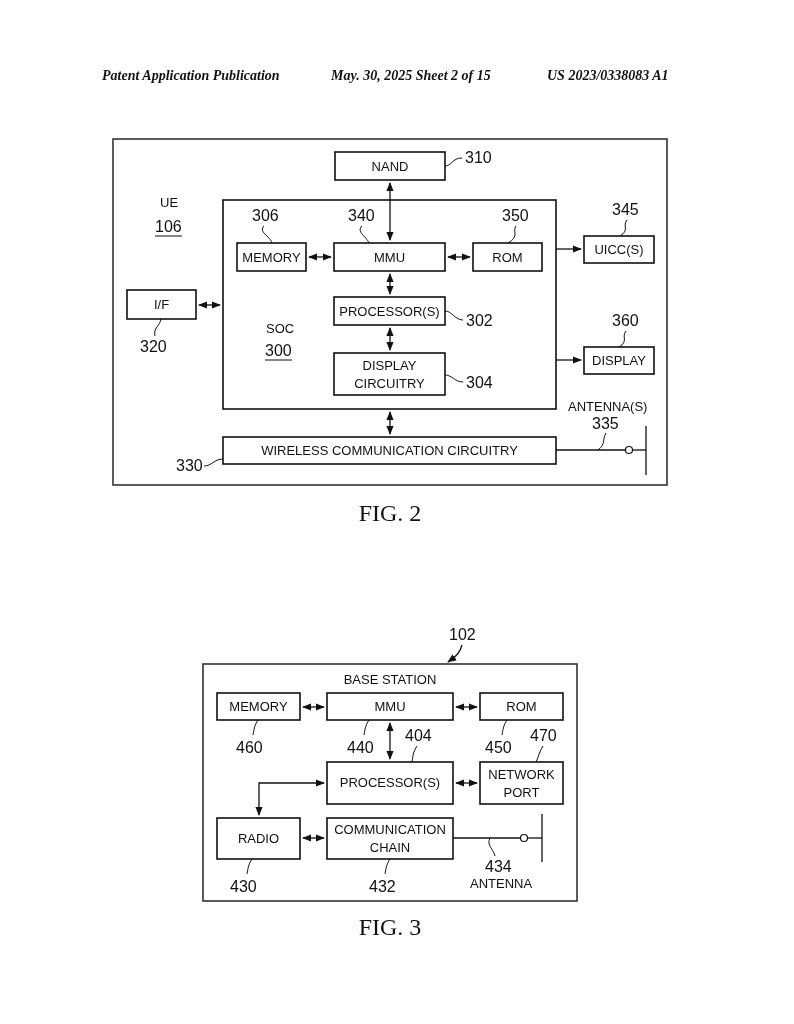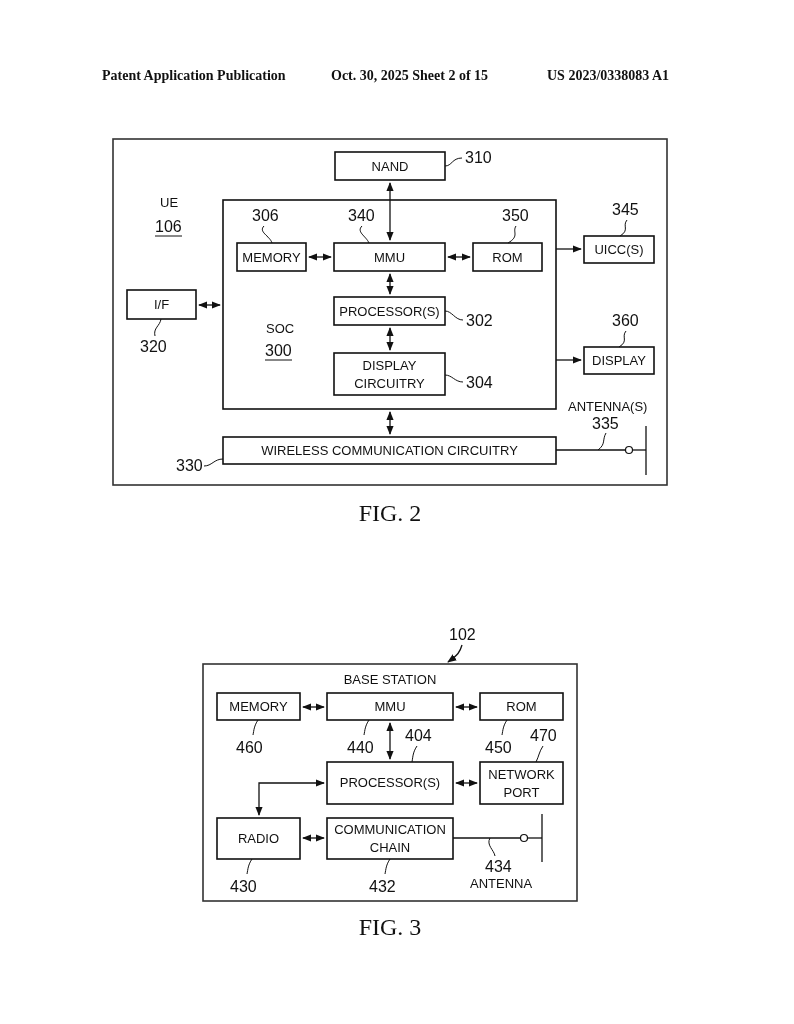--- a/index.html
+++ b/index.html
@@ -1,31 +1,31 @@
 <!DOCTYPE html>
 <html><head>
 <meta charset="utf-8">
 <style>
   html, body { margin: 0; padding: 0; background: #fff; }
   body { width: 794px; height: 1024px; position: relative; overflow: hidden; }
-  .hdr { position: absolute; top: 68px; font-family: "Liberation Serif", serif; font-weight: bold; font-size: 14px; color: #111; white-space: nowrap; }
+  .hdr { position: absolute; top: 68px; font-family: "Liberation Serif", serif; font-weight: bold; font-size: 14px; color: #111; white-space: nowrap; font-style: italic; }
   svg { position: absolute; left: 0; top: 0; }
   .box { fill: #fff; stroke: #111; stroke-width: 1.6; }
   .frame { fill: none; stroke: #333; stroke-width: 1.6; }
   .ln { fill: none; stroke: #111; stroke-width: 1.3; }
   .lead { fill: none; stroke: #111; stroke-width: 1; }
   .t { font-family: "Liberation Sans", sans-serif; font-size: 13px; fill: #111; }
   .n { font-family: "Liberation Sans", sans-serif; font-size: 16px; fill: #111; }
   .fig { font-family: "Liberation Serif", serif; font-size: 24px; fill: #111; }
 </style>
 </head>
 <body>
 
 <div class="hdr" style="left:102px">Patent Application Publication</div>
-<div class="hdr" style="left:331px">Oct. 30, 2025  Sheet 2 of 15</div>
+<div class="hdr" style="left:331px">May. 30, 2025  Sheet 2 of 15</div>
 <div class="hdr" style="left:547px">US 2023/0338083 A1</div>
 
 <svg width="794" height="1024" viewBox="0 0 794 1024">
   <defs>
     <marker id="ah" viewBox="0 0 10 10" refX="9" refY="5" markerWidth="7" markerHeight="7" orient="auto-start-reverse">
       <path d="M0,1 L10,5 L0,9 z" fill="#111"></path>
     </marker>
   </defs>
 
   <g>

